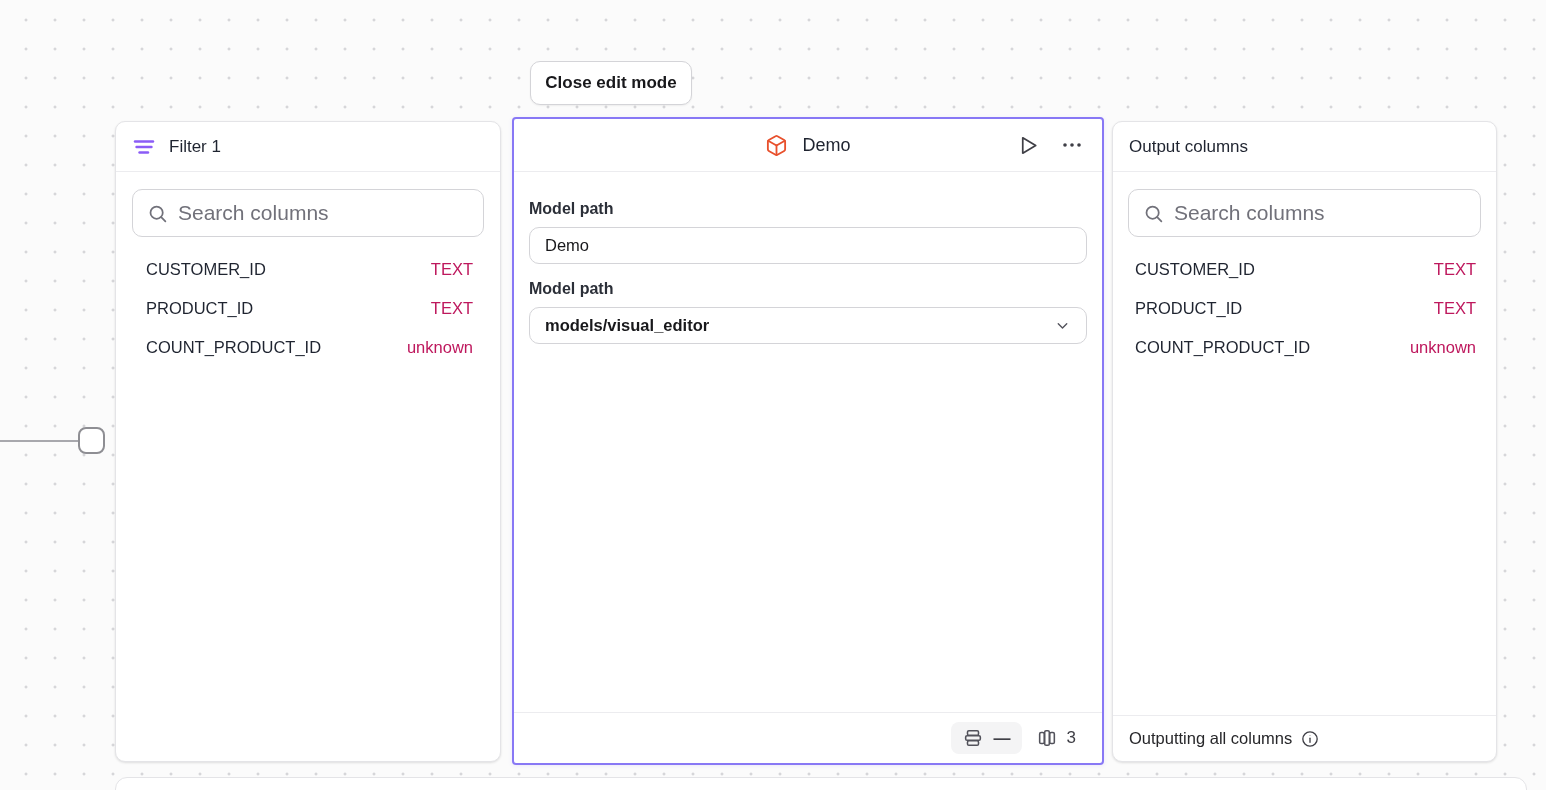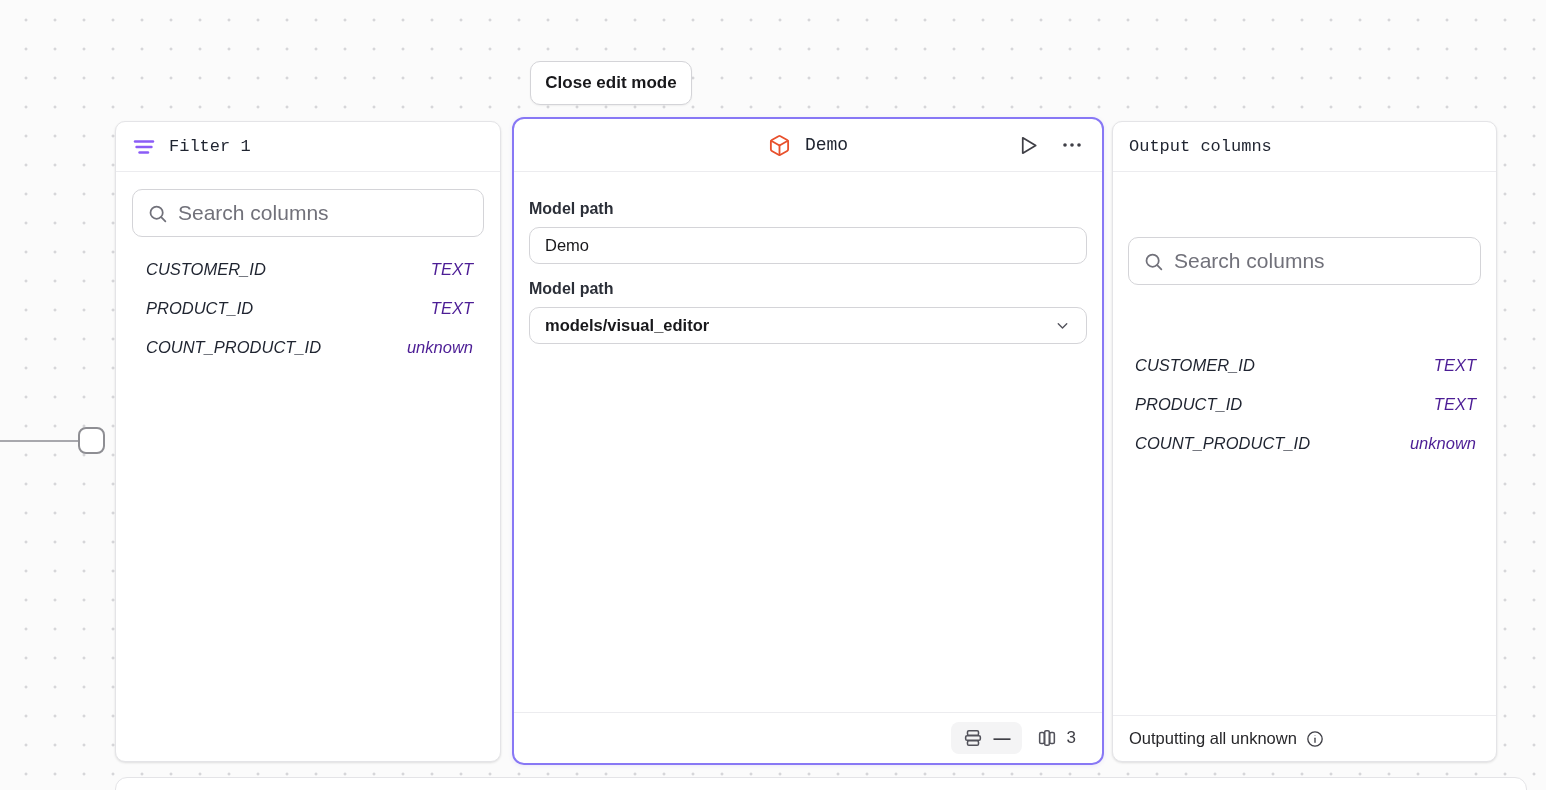--- a/index.html
+++ b/index.html
@@ -39,53 +39,53 @@
     position:absolute; background:#fff;
     border:1px solid #e4e4e7; border-radius:10px;
     box-shadow:0 1px 3px rgba(0,0,0,.07), 0 1px 2px rgba(0,0,0,.05);
     display:flex; flex-direction:column;
   }
   .panel-header {
     height:50px; flex:0 0 auto;
     display:flex; align-items:center;
     border-bottom:1px solid #ececef;
     padding:0 16px;
-    font-size:17px; font-weight:500; color:#1f2430;font-family:Liberation Mono, monospace;
+    font-size:17px; font-weight:500; color:#1f2430;
   }
   .panel-header .hdr-icon { display:flex; align-items:center; margin-right:13px; }
 
   .search-box {
     margin:17px 16px 0 16px; height:48px; flex:0 0 auto;
     border:1px solid #d4d4d8; border-radius:10px;
     display:flex; align-items:center; padding:0 14px; gap:10px;
     background:#fff;
   }
   .search-box svg { flex:0 0 auto; }
   .search-box input {
     border:none; outline:none; width:100%;
     font-family:"Liberation Sans", sans-serif;
     font-size:21px; color:#27272a; background:transparent;
   }
   .search-box input::placeholder { color:#71717a; }
 
-  .col-list { margin-top:13px;font-style:italic; }
+  .col-list { margin-top:13px; }
   .col-row {
     height:39px; display:flex; align-items:center; justify-content:space-between;
   }
   .col-name { font-size:16.5px; color:#1f2430; }
-  .col-type { font-size:16.5px; color:#4c1d95; }
+  .col-type { font-size:16.5px; color:#be185d; }
 
   
   #filter-panel { left:115px; top:121px; width:386px; height:641px; }
   #filter-panel .col-list { padding:0 27px 0 30px; }
 
   
   #model-panel {
     left:512px; top:117px; width:592px; height:648px;
-    border:2.5px solid #8878f5; border-radius:12px;
+    border:2.5px solid #8878f5; border-radius:4px;
     box-shadow:0 1px 4px rgba(120,100,240,.12);
   }
   #model-panel .panel-header { height:53px; position:relative; justify-content:center; }
   .model-title-group { display:flex; align-items:center; gap:14px; font-size:18px; font-weight:500; color:#1f2430; }
   .hdr-actions {
     position:absolute; right:14px; top:0; height:100%;
     display:flex; align-items:center; gap:12px;
   }
   .icon-btn {
     background:none; border:none; padding:4px; display:flex; align-items:center;
@@ -111,21 +111,21 @@
   }
   .stat-pill {
     background:#f4f4f5; border-radius:8px; height:32px;
     display:flex; align-items:center; gap:10px; padding:0 11px;
   }
   .dash-value { font-size:17px; color:#3f3f46; font-weight:600; line-height:1; }
   .count-group { display:flex; align-items:center; gap:9px; }
   .count-value { font-size:17px; color:#3f3f46; }
 
   
-  #output-panel { left:1112px; top:121px; width:385px; height:641px;gap:48px; }
+  #output-panel { left:1112px; top:121px; width:385px; height:641px; }
   #output-panel .panel-header { padding:0 16px; }
   #output-panel .search-box { margin:17px 15px 0 15px; }
   #output-panel .col-list { padding:0 20px 0 22px; }
   #output-panel .col-list .col-row { height:39px; }
   .output-spacer { flex:1 1 auto; }
   .output-footer {
     flex:0 0 46px; border-top:1px solid #ececef;
     display:flex; align-items:center; padding:0 16px; gap:8px;
     font-size:16.5px; color:#27272a;
   }
@@ -258,21 +258,21 @@
       <span class="col-name">PRODUCT_ID</span>
       <span class="col-type">TEXT</span>
     </div>
     <div class="col-row">
       <span class="col-name">COUNT_PRODUCT_ID</span>
       <span class="col-type">unknown</span>
     </div>
   </div>
   <div class="output-spacer"></div>
   <div class="output-footer">
-    <span>Outputting all unknown</span>
+    <span>Outputting all columns</span>
     <svg width="20" height="20" viewBox="0 0 24 24" fill="none" stroke="#3f3f46" stroke-width="1.6" stroke-linecap="round">
       <circle cx="12" cy="12" r="8.6"></circle>
       <line x1="12" y1="11" x2="12" y2="16"></line>
       <circle cx="12" cy="7.8" r="0.5" fill="#3f3f46" stroke="none"></circle>
     </svg>
   </div>
 </div>
 
 <div id="bottom-node"></div>
 

